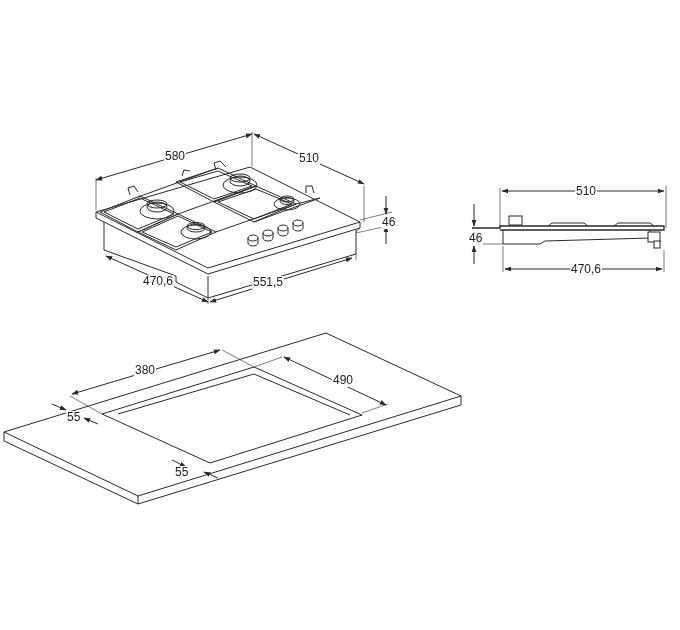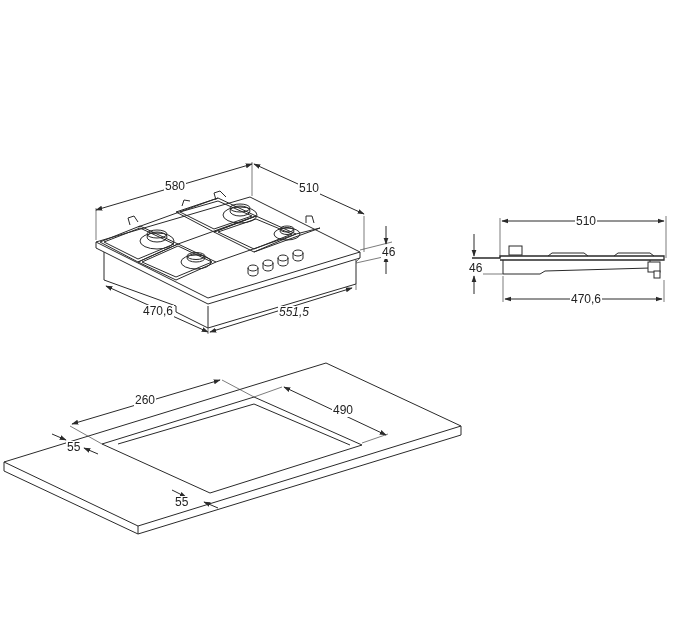--- a/index.html
+++ b/index.html
@@ -1,17 +1,17 @@
 <!DOCTYPE html>
 <html><head>
 <meta charset="utf-8">
 <style>
   html,body{margin:0;padding:0;background:#ffffff;}
   body{width:680px;height:630px;overflow:hidden;}
-  #canvas{position:absolute;left:0;top:0;width:680px;height:448px;margin-top:30px;}
+  #canvas{position:absolute;left:0;top:0;width:680px;height:448px;}
   .ln{stroke:#2a2a2a;stroke-width:1;fill:none;}
   .ln2{stroke:#2a2a2a;stroke-width:1.3;fill:none;}
   .thin{stroke:#444;stroke-width:0.7;fill:none;}
   .fillw{fill:#ffffff;stroke:#2a2a2a;stroke-width:1;}
   .lbl{position:absolute;font-family:"Liberation Sans","DejaVu Sans",sans-serif;font-size:12px;color:#222;background:#fff;padding:0 1px;line-height:13px;white-space:nowrap;}
 </style>
 </head>
 <body>
 
 <div id="canvas">
@@ -164,23 +164,23 @@
     <line class="ln" x1="172" y1="460" x2="186" y2="467" marker-end="url(#arr)"></line>
     <line class="ln" x1="218" y1="478" x2="204" y2="472" marker-end="url(#arr)"></line>
   </g>
 </svg>
 
 
 <span class="lbl" style="left:164px;top:150px;">580</span>
 <span class="lbl" style="left:298px;top:152px;">510</span>
 <span class="lbl" style="left:381px;top:216px;">46</span>
 <span class="lbl" style="left:142px;top:275px;">470,6</span>
-<span class="lbl" style="left:278px;top:276px;font-style:italic;">551,5</span>
+<span class="lbl" style="left:252px;top:276px;">551,5</span>
 
 <span class="lbl" style="left:575px;top:185px;">510</span>
 <span class="lbl" style="left:468px;top:232px;">46</span>
 <span class="lbl" style="left:570px;top:263px;">470,6</span>
 
-<span class="lbl" style="left:134px;top:364px;">260</span>
+<span class="lbl" style="left:134px;top:364px;">380</span>
 <span class="lbl" style="left:332px;top:374px;">490</span>
 <span class="lbl" style="left:66px;top:411px;">55</span>
 <span class="lbl" style="left:174px;top:466px;">55</span>
 </div>
 
 </body></html>

